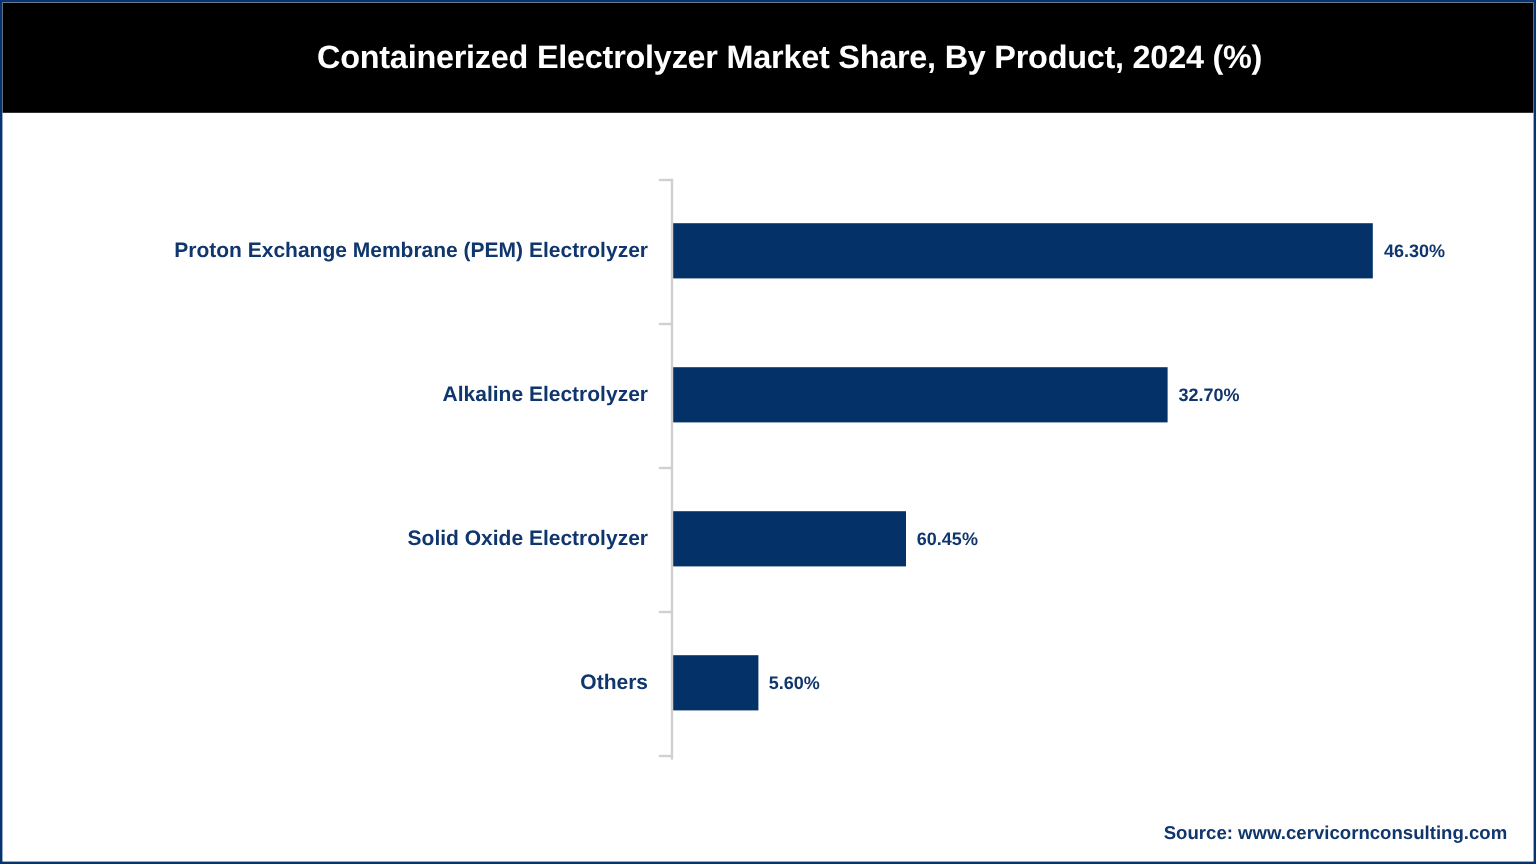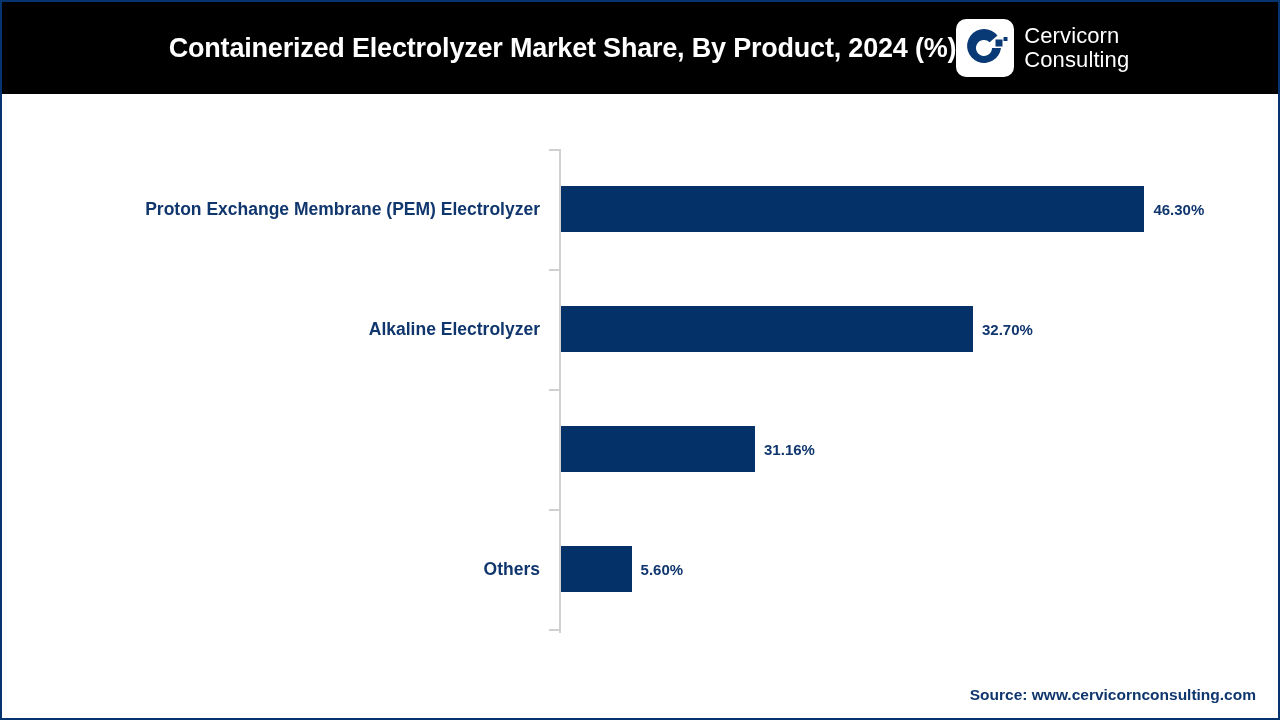--- a/index.html
+++ b/index.html
@@ -159,34 +159,20 @@
   }
 </style>
 </head>
 <body>
 
 <div id="page">
 
   <div id="header">
     <div id="chart-title">Containerized Electrolyzer Market Share, By Product, 2024 (%)</div>
 
-    <div id="brand-logo">
-      <div id="logo-mark">
-        <svg width="58" height="58" viewBox="0 0 58 58" aria-hidden="true">
-
-          <path d="M41.5,16.5 A17,17 0 1 0 45,29 L36,29 A8,8 0 1 1 33.6,23.3 Z" fill="#0a3a75"></path>
-          <rect x="39.5" y="20.5" width="7" height="7" fill="#0a3a75"></rect>
-          <rect x="47.5" y="18.0" width="4" height="4" fill="#0a3a75"></rect>
-        </svg>
-      </div>
-      <div id="brand-name">
-        <span>Cervicorn</span>
-        <span>Consulting</span>
-      </div>
-    </div>
   </div>
 
   <div id="plot">
     <div id="axis-line"></div>
     <div id="ticks">
         <div class="axis-tick" style="top: 55px; background: rgb(208, 208, 208);"></div>
         <div class="axis-tick" style="top: 175px; background: rgb(208, 208, 208);"></div>
         <div class="axis-tick" style="top: 295px; background: rgb(208, 208, 208);"></div>
         <div class="axis-tick" style="top: 415px; background: rgb(208, 208, 208);"></div>
         <div class="axis-tick" style="top: 535px; background: rgb(208, 208, 208);"></div>
@@ -200,23 +186,24 @@
           </div>
         </div>
         <div class="bar-row" style="top: 175px;">
           <div class="bar-label">Alkaline Electrolyzer</div>
           <div class="bar-track">
             <div class="bar-fill" style="width: 412.02px; background: rgb(4, 50, 104);"></div>
             <div class="bar-value">32.70%</div>
           </div>
         </div>
         <div class="bar-row" style="top: 295px;">
+          <div class="bar-label">Solid Oxide Electrolyzer</div>
           <div class="bar-track">
             <div class="bar-fill" style="width: 194.04px; background: rgb(4, 50, 104);"></div>
-            <div class="bar-value">31.16%</div>
+            <div class="bar-value">60.45%</div>
           </div>
         </div>
         <div class="bar-row" style="top: 415px;">
           <div class="bar-label">Others</div>
           <div class="bar-track">
             <div class="bar-fill" style="width: 70.56px; background: rgb(4, 50, 104);"></div>
             <div class="bar-value">5.60%</div>
           </div>
         </div>
       </div>

